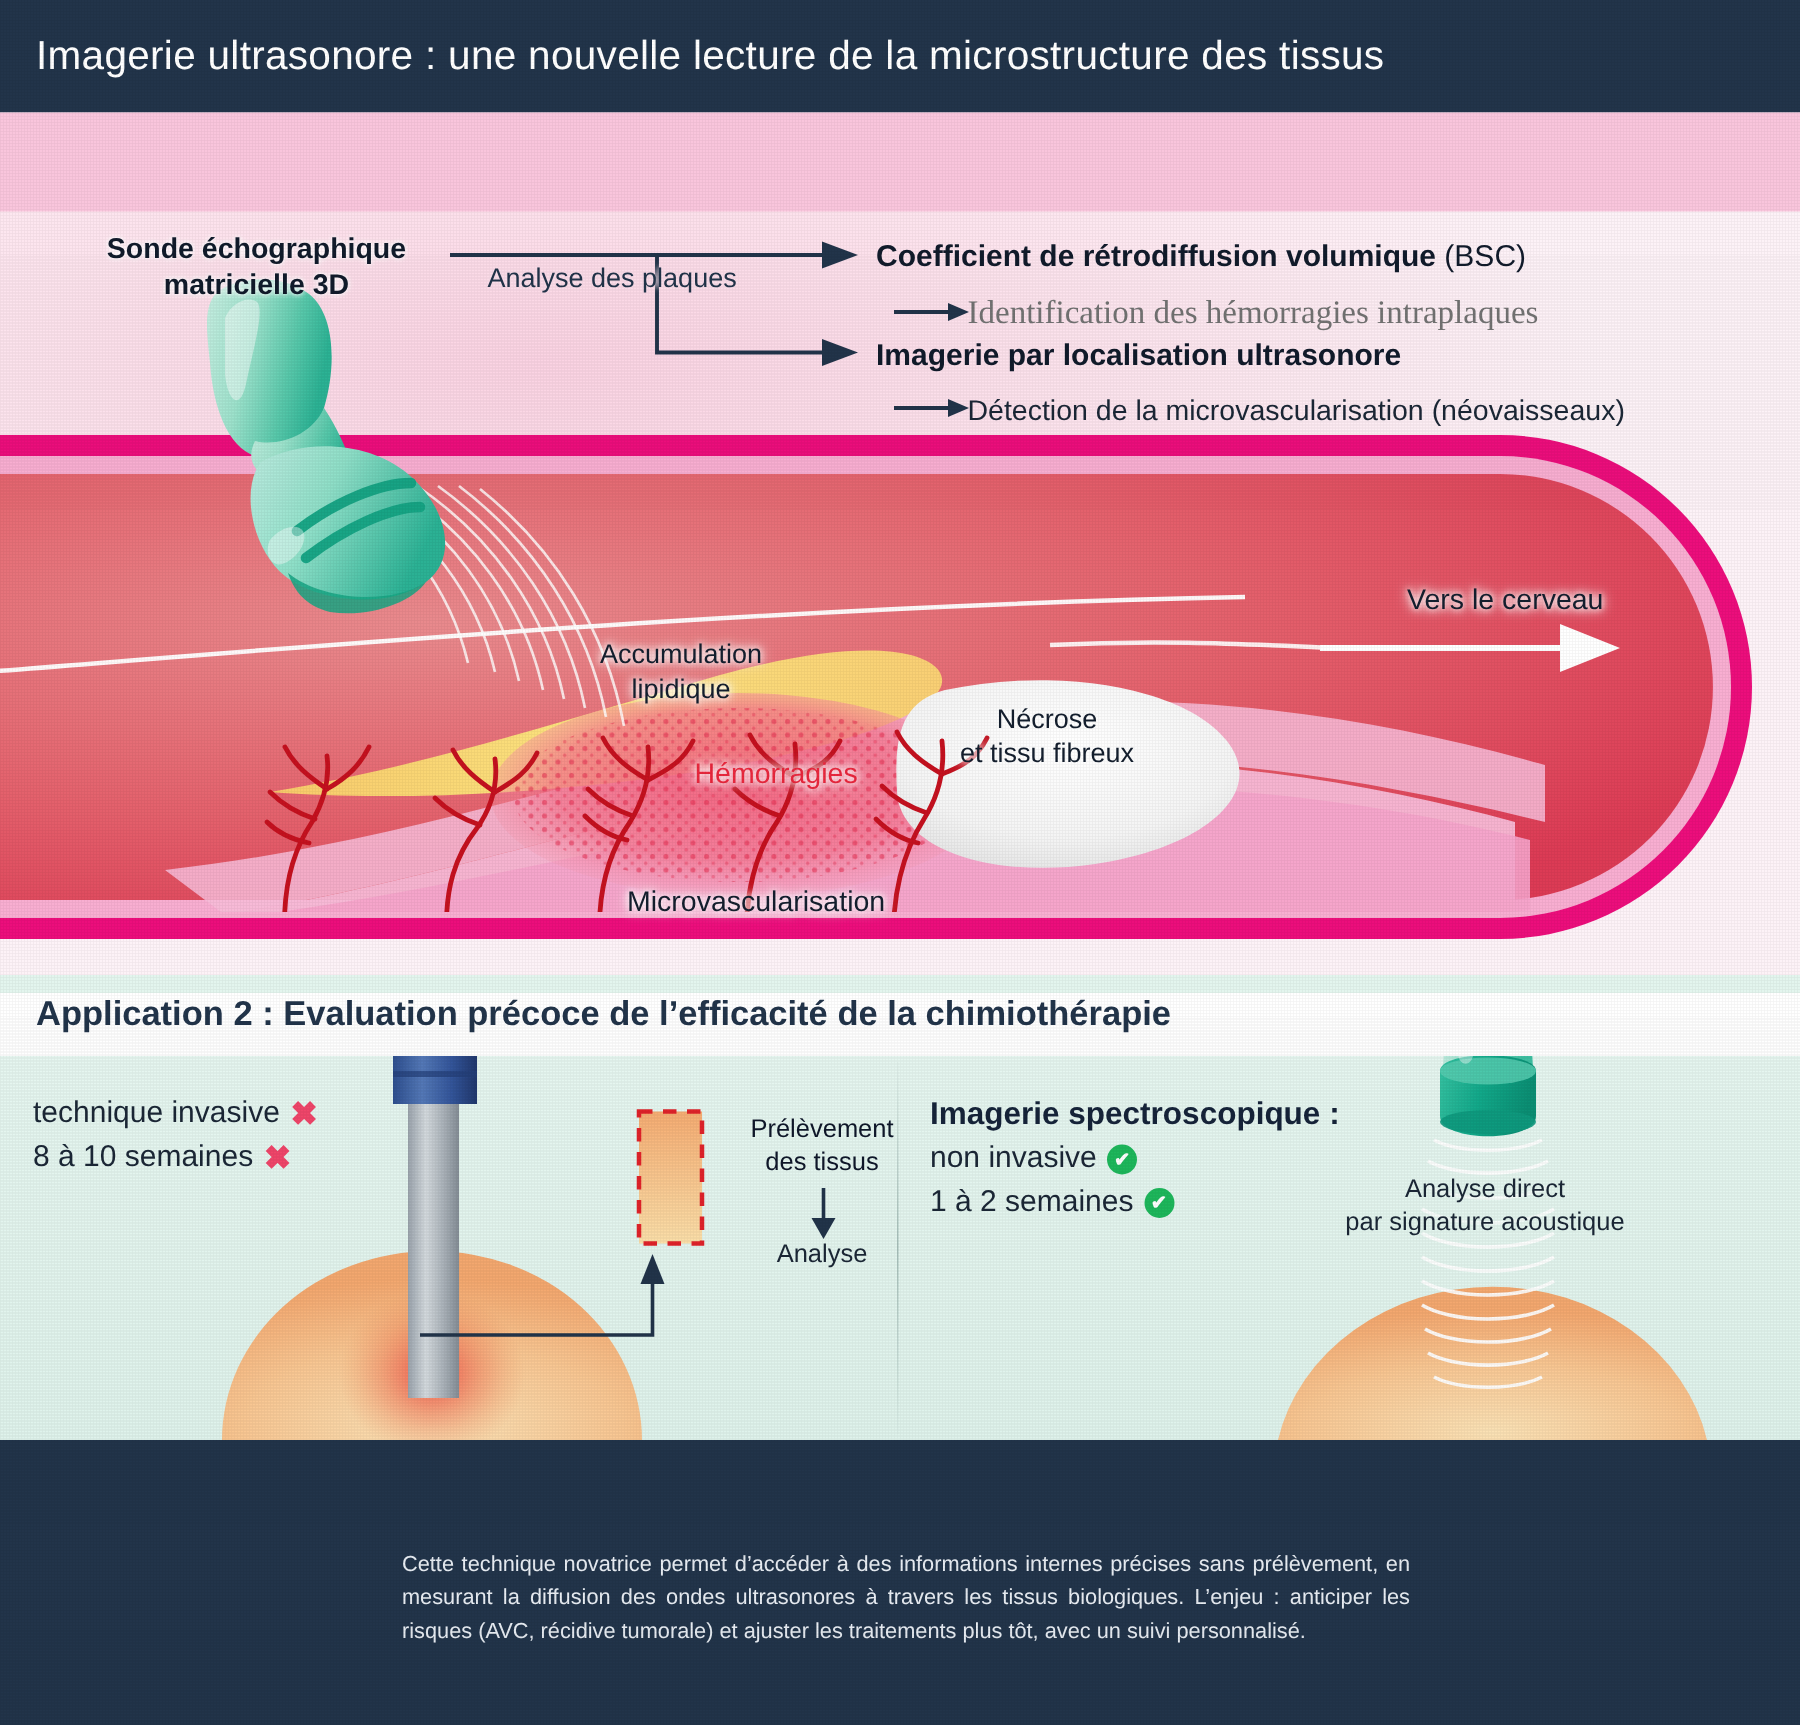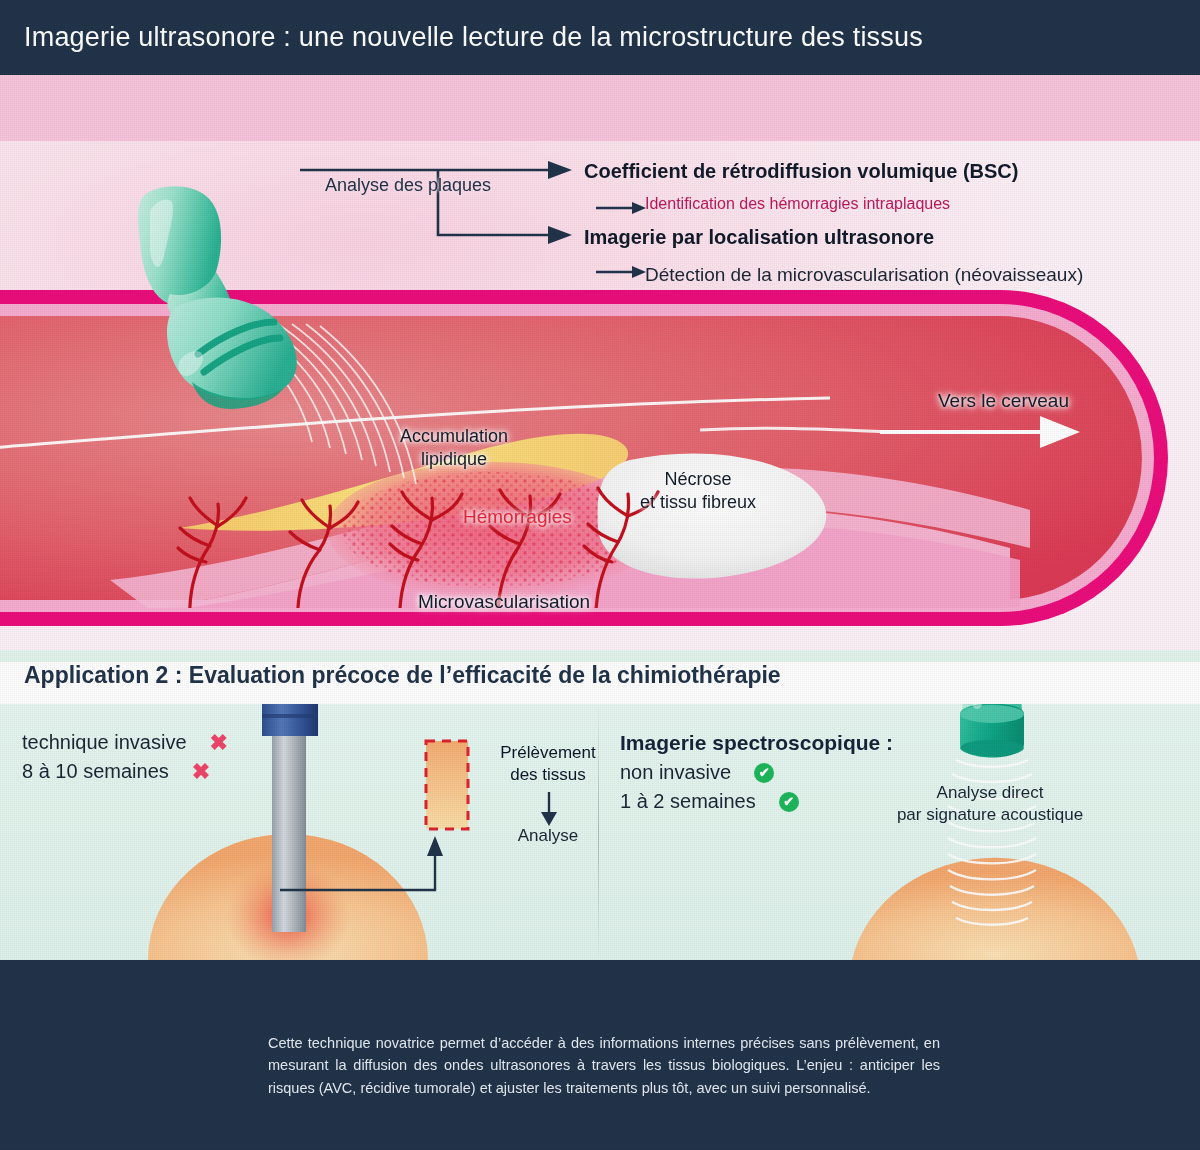--- a/index.html
+++ b/index.html
@@ -54,22 +54,22 @@
     text-shadow:0 0 3px #fff,0 0 5px #fff;
   }
   .analyse-label{
     position:absolute;left:325px;top:175px;font-size:18px;color:#22344a;
     text-shadow:0 0 3px #fbe0ec,0 0 5px #fbe0ec;
   }
   .flow-svg{position:absolute;left:0;top:130px;width:1200px;height:180px;}
 
   .r1{position:absolute;left:584px;top:160px;font-size:20px;color:#111b2b;white-space:nowrap;}
   .r1 b{font-weight:bold;}
-  .r1 span.light{font-weight:700;}
-  .r2{position:absolute;left:645px;top:195px;font-size:16px;color:#be185d;white-space:nowrap;}
+  .r1 span.light{font-weight:400;}
+  .r2{position:absolute;left:645px;top:195px;font-size:22px;color:#737373;white-space:nowrap;font-family:Liberation Serif, serif;}
   .r3{position:absolute;left:584px;top:226px;font-size:20px;font-weight:bold;color:#111b2b;white-space:nowrap;}
   .r4{position:absolute;left:645px;top:264px;font-size:19px;color:#1b2736;white-space:nowrap;}
 
   
   .artery-wrap{position:absolute;left:0;top:280px;width:1200px;height:370px;overflow:hidden;}
 
   
   .lbl{position:absolute;font-size:18px;color:#141f2e;text-align:center;line-height:1.25;
        text-shadow:0 0 4px #fff,0 0 7px #fff,0 0 10px #fff;white-space:nowrap;}
   .lbl-lip{left:400px;top:425px;}
@@ -94,21 +94,21 @@
   .app2-body{
     position:absolute;left:0;top:54px;width:1200px;height:256px;
     background:linear-gradient(180deg,#e6f6f0 0%,#dff3ec 100%);
   }
   .divider{
     position:absolute;left:598px;top:58px;width:1px;height:248px;
     background:linear-gradient(180deg,rgba(150,175,170,.05),rgba(120,150,145,.55),rgba(150,175,170,.05));
   }
 
   .blk-title{font-size:21px;font-weight:bold;color:#16243a;}
-  .blk-line{font-size:20px;color:#1b2736;display:flex;align-items:center;gap:23px;}
+  .blk-line{font-size:20px;color:#1b2736;display:flex;align-items:center;gap:7px;}
   .left-block{position:absolute;left:22px;top:728px;line-height:1.45;}
   .right-block{position:absolute;left:620px;top:728px;line-height:1.45;}
 
   .xmark{color:#f0466a;font-size:22px;font-weight:bold;line-height:1;}
   .check{
     display:inline-block;width:20px;height:20px;border-radius:50%;
     background:#1eb85c;color:#fff;font-size:13px;font-weight:bold;
     text-align:center;line-height:20px;
   }
 
@@ -300,20 +300,24 @@
 
     <g stroke="#14a383" stroke-width="7" fill="none" stroke-linecap="round" opacity="0.95">
       <path d="M78,178 C104,158 134,146 154,146"></path>
       <path d="M84,196 C110,176 140,162 160,162"></path>
     </g>
 
     <path d="M30,36 C34,26 46,20 52,26 C56,34 48,60 44,80 C40,98 32,92 30,74 Z" fill="#ffffff" opacity="0.45"></path>
     <path d="M60,184 C66,176 78,172 82,178 C86,186 76,198 68,200 C60,202 56,192 60,184 Z" fill="#ffffff" opacity="0.4"></path>
   </svg>
 
+  <div class="probe-label">
+    <span>Sonde échographique</span><br>
+    <span>matricielle 3D</span>
+  </div>
 
   <svg class="flow-svg" viewBox="0 0 1200 180">
     <g stroke="#22344a" stroke-width="2.6" fill="none">
       <path d="M300,40 L548,40"></path>
       <path d="M438,40 L438,105 L548,105"></path>
       <path d="M596,78 L634,78"></path>
       <path d="M596,142 L634,142"></path>
     </g>
     <path d="M548,31 L572,40 L548,49 Z" fill="#22344a"></path>
     <path d="M548,96 L572,105 L548,114 Z" fill="#22344a"></path>

